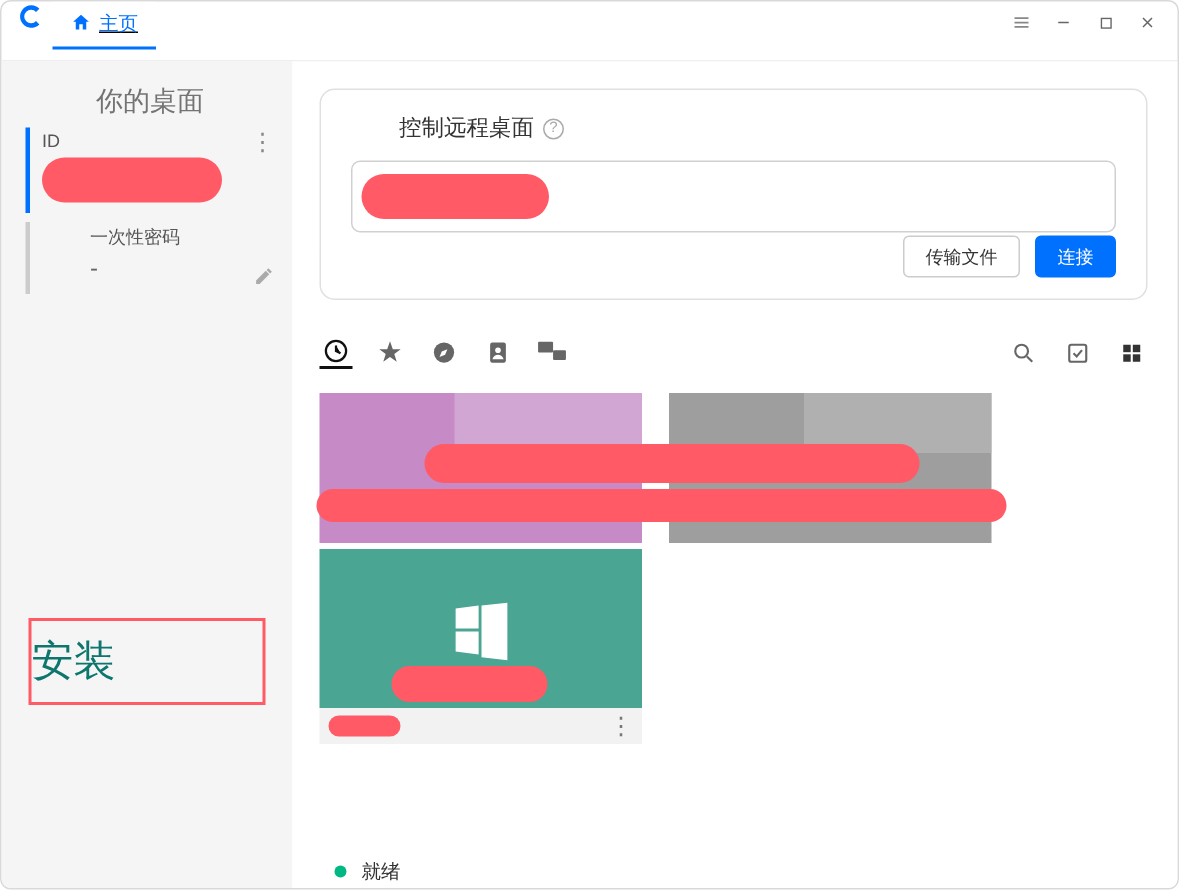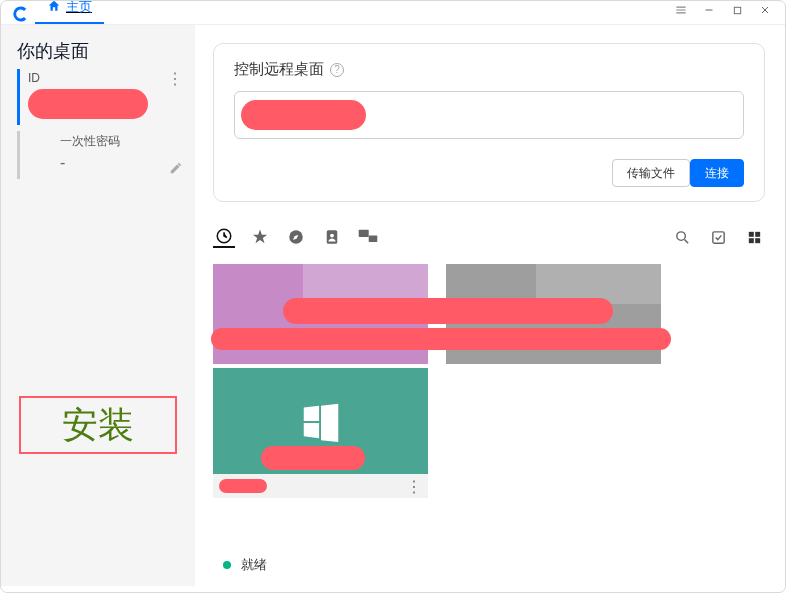--- a/index.html
+++ b/index.html
@@ -1,51 +1,51 @@
 <!DOCTYPE html>
 <html><head>
 <meta charset="utf-8">
 <style>
 * { box-sizing: border-box; margin: 0; padding: 0; font-family: "Microsoft YaHei", -apple-system, sans-serif; }
 body { width: 786px; height: 593px; background: #fff; overflow: hidden; border: 1px solid #d9d9d9; border-radius: 7px; position: relative; }
 
 
-.topbar { height: 24px; display: flex; align-items: flex-end; padding: 0 6px; border-bottom: 1px solid #eee; text-decoration: underline; }
+.topbar { height: 40px; display: flex; align-items: flex-start; padding: 0 6px; border-bottom: 1px solid #eee; text-decoration: underline; }
 .app-logo { width: 20px; height: 20px; margin: 0 4px; display: flex; align-items: center; justify-content: center; }
 .tab { display: flex; align-items: center; height: 32px; padding: 0 12px; font-size: 13px; color: #333; gap: 5px; cursor: pointer; }
 .tab.active { background: #fff; color: #0071ff; border-bottom: 2px solid #0071ff; }
 .tab.inactive { color: #888; }
 .spacer { flex: 1; }
 .winbtn { width: 28px; height: 28px; display: flex; align-items: center; justify-content: center; color: #666; cursor: pointer; }
 
 
 .main { display: flex; height: calc(593px - 32px); }
 .sidebar { width: 194px; background: #f5f5f5; padding: 14px 12px 12px 16px; position: relative; }
 .content { flex: 1; background: #fff; padding: 18px 20px 10px 18px; position: relative; }
 
-.sb-title { font-size: 18px; color: #0f172a; font-weight: 500; }
+.sb-title { font-size: 18px; color: #737373; font-weight: 500; text-align: center; }
 .sb-desc { font-size: 11px; color: #666; margin-top: 6px; line-height: 1.4; }
 .sb-block { margin-top: 6px; position: relative; border-left: 3px solid #0071ff; padding: 2px 0 2px 8px; min-height: 48px; }
 .sb-block .label { font-size: 12px; color: #555; }
 .sb-block .val { margin-top: 4px; }
 .more-dots { position: absolute; right: 0; top: 0; color: #888; cursor: pointer; width: 16px; text-align: center; }
 .pencil { position: absolute; right: 0; bottom: 0; color: #aaa; cursor: pointer; }
 
 
 .red-blob { background: #ff5a66; border-radius: 999px; display: inline-block; }
 
 
 .install-btn { position: absolute; left: 18px; bottom: 132px; width: 158px; height: 58px;
-  border: 2px solid #ff5a66; color: #4d7c0f; font-size: 36px; text-align: center; line-height: 54px; font-weight: 400; cursor: pointer; }
+  border: 2px solid #ff5a66; color: #0f766e; font-size: 28px; line-height: 54px; font-weight: 400; cursor: pointer; }
 
 
 .remote-card { border: 1px solid #e0e0e0; border-radius: 10px; padding: 16px 20px 14px 20px; width: 100%; }
-.remote-title { font-size: 15px; color: #333; display: flex; align-items: center; gap: 6px; }
+.remote-title { font-size: 15px; color: #333; display: flex; align-items: center; gap: 6px; margin-left: 32px; }
 .remote-input { width: 100%; height: 48px; border: 1px solid #d0d0d0; border-radius: 6px; margin-top: 12px; padding: 6px; display: flex; align-items: center; }
-.remote-actions { display: flex; justify-content: flex-end; margin-top: 20px; }
+.remote-actions { display: flex; justify-content: flex-end; gap: 10px; margin-top: 2px; }
 .btn { height: 28px; padding: 0 14px; border-radius: 4px; font-size: 12px; cursor: pointer; display: flex; align-items: center; }
 .btn.secondary { background: #fff; border: 1px solid #ccc; color: #333; }
 .btn.primary { background: #0071ff; border: 1px solid #0071ff; color: #fff; font-family: Liberation Mono, monospace; }
 
 
 .session-bar { display: flex; align-items: center; margin-top: 24px; gap: 14px; color: #555; }
 .session-bar .sicon { width: 22px; height: 22px; display: flex; align-items: center; justify-content: center; cursor: pointer; }
 .session-bar .sicon.active { color: #111; border-bottom: 2px solid #111; }
 .session-bar-right { margin-left: auto; display: flex; gap: 14px; }
 

